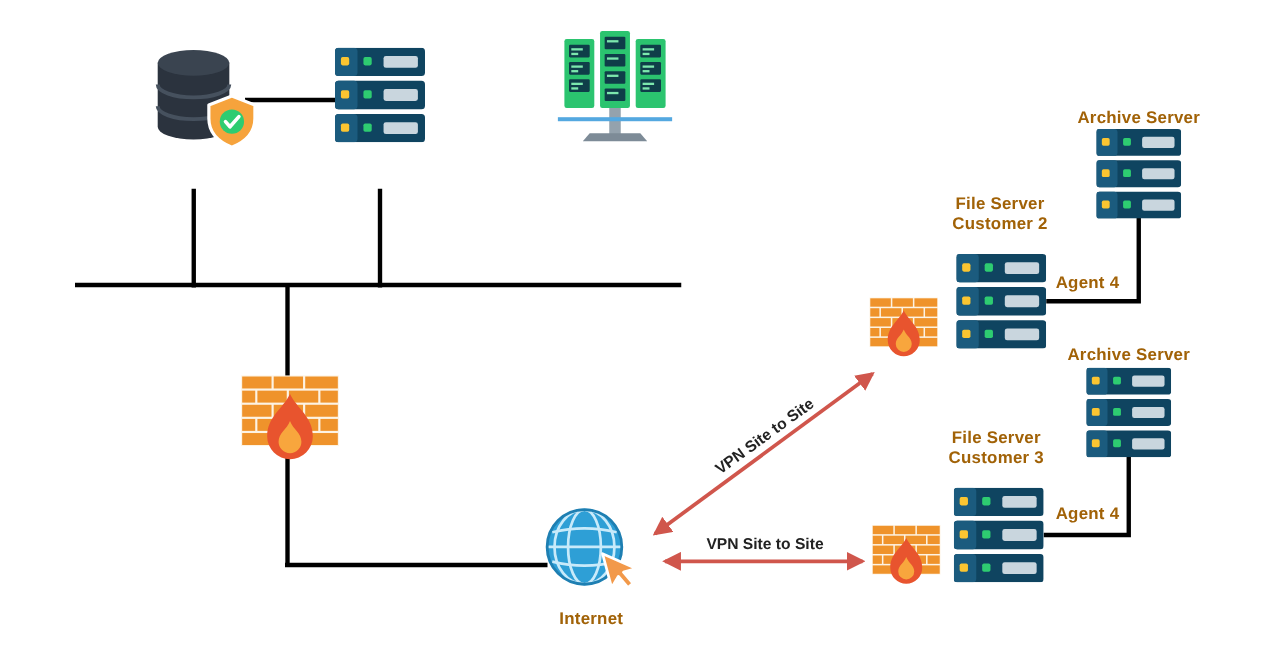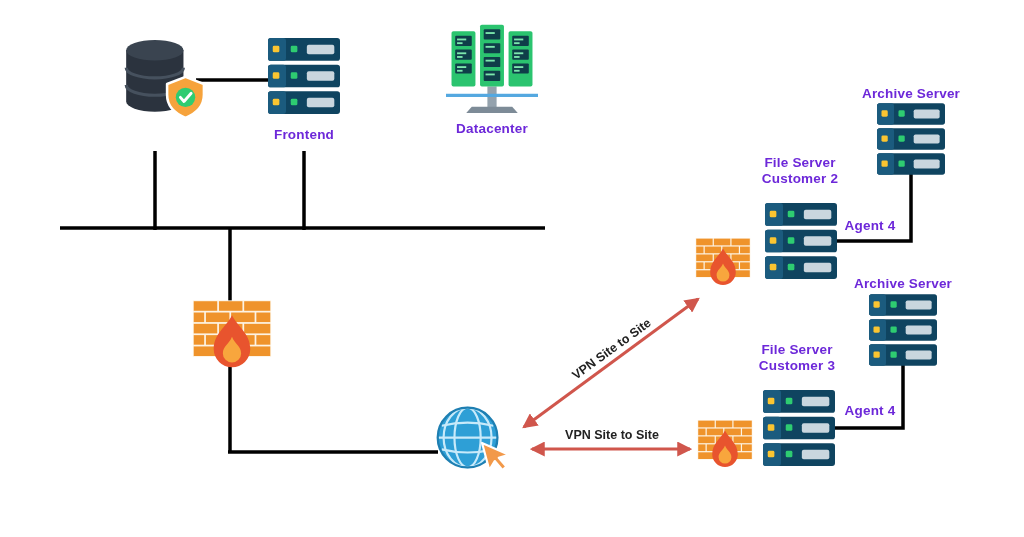--- a/index.html
+++ b/index.html
@@ -4,21 +4,21 @@
 <style>
   * { box-sizing: border-box; }
   html, body { margin: 0; padding: 0; }
   body { font-family: "Liberation Sans", sans-serif; background: #ffffff; }
   .stage { position: relative; width: 1024px; height: 537px; background: #ffffff; overflow: hidden; }
   .layer { position: absolute; left: 0; top: 0; width: 1024px; height: 537px; }
   .icon { position: absolute; }
   .icon svg { width: 100%; height: 100%; display: block; }
   .lbl {
     position: absolute; font-weight: 700; font-size: 13.5px; line-height: 16px;
-    color: #6d28d9; text-align: center; white-space: pre-line; letter-spacing: .2px;
+    color: #a16207; text-align: center; white-space: pre-line; letter-spacing: .2px;
   }
   .vpn-lbl {
     position: absolute; font-weight: 600; font-size: 12.5px; line-height: 15px;
     color: #222222; text-align: center;
   }
   .rot { transform: rotate(-36deg); }
 </style>
 </head>
 <body>
 
@@ -214,22 +214,21 @@
       <svg>
         <use href="#sym-server"></use>
       </svg>
     </div>
   <div class="icon" style="left:869px;top:294px;width:68px;height:72px">
       <svg>
         <use href="#sym-server"></use>
       </svg>
     </div>
 
-  <div class="lbl" style="left:234px;top:127px;width:140px">Frontend</div>
-  <div class="lbl" style="left:422px;top:121px;width:140px">Datacenter</div>
+  <div class="lbl" style="left:403px;top:487px;width:140px">Internet</div>
   <div class="lbl" style="left:730px;top:155px;width:140px">File Server
 Customer 2</div>
   <div class="lbl" style="left:812px;top:218px;width:116px">Agent 4</div>
   <div class="lbl" style="left:841px;top:86px;width:140px">Archive Server</div>
   <div class="lbl" style="left:727px;top:342px;width:140px">File Server
 Customer 3</div>
   <div class="lbl" style="left:812px;top:403px;width:116px">Agent 4</div>
   <div class="lbl" style="left:833px;top:276px;width:140px">Archive Server</div>
   <div class="vpn-lbl rot" style="left:540px;top:342px;width:144px">VPN Site to Site</div>
   <div class="vpn-lbl" style="left:540px;top:428px;width:144px">VPN Site to Site</div>

